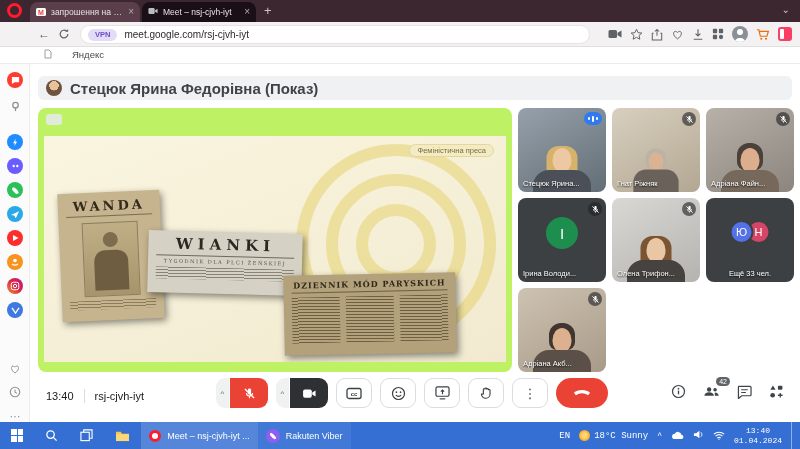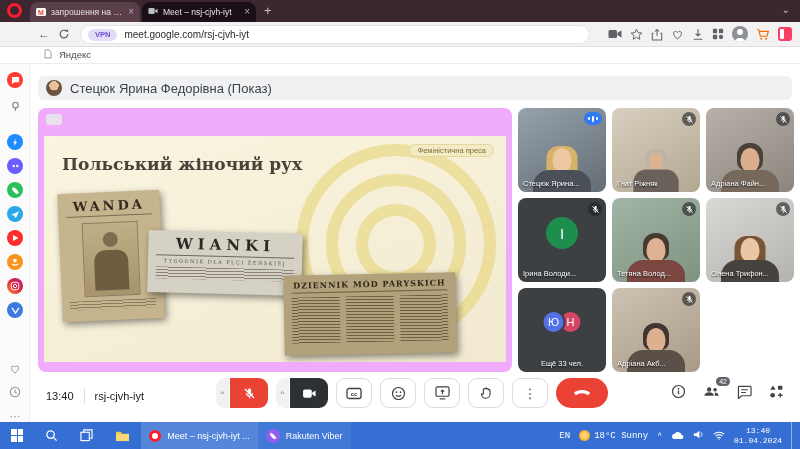--- a/index.html
+++ b/index.html
@@ -30,33 +30,33 @@
   .abaricons { position:absolute; right:8px; top:4px; display:flex; align-items:center; gap:8px; }
   .abaricons > span { display:flex; align-items:center; justify-content:center; }
   .avatar16 { width:16px; height:16px; border-radius:50%; background:#8a9097; overflow:hidden; position:relative; }
   .avatar16 b { position:absolute; left:50%; top:3px; transform:translateX(-50%); width:6px; height:6px; border-radius:50%; background:#fff; }
   .avatar16 i { position:absolute; left:50%; bottom:-3px; transform:translateX(-50%); width:11px; height:7px; border-radius:5px 5px 0 0; background:#fff; }
   .panels { width:14px; height:14px; border-radius:3px; background:#fb3e63; position:relative; }
   .panels b { position:absolute; left:2px; top:2px; width:4px; height:10px; background:#fff; border-radius:1px; }
 
   
   .bmbar { position:absolute; left:0; top:47px; width:800px; height:17px; background:#fff; border-bottom:1px solid #eeebeb; }
-  .bmitem { position:absolute; left:44px; top:2px; display:flex; gap:7px; font-size:9.5px; color:#4a4a4d; }
+  .bmitem { position:absolute; left:44px; top:2px; display:flex; gap:20px; font-size:9.5px; color:#4a4a4d; }
 
   
   .sidebar { position:absolute; left:0; top:64px; width:30px; height:358px; background:#fcfbfb; border-right:1px solid #efecec; }
   .sic { position:absolute; left:7px; width:16px; height:16px; border-radius:50%; display:flex; align-items:center; justify-content:center; }
   .ig { background:linear-gradient(45deg,#f09433,#dc2743,#bc1888); }
 
   
   .banner { position:absolute; left:38px; top:76px; width:754px; height:24px; background:#f0f1f2; border-radius:6px; display:flex; align-items:center; gap:8px; padding:0 8px; }
   .bav { width:16px; height:16px; border-radius:50%; background:radial-gradient(circle at 50% 36%, #e9c29c 0 36%, #6e5340 37% 100%); flex:0 0 auto; }
-  .bname { font-size:13px; color:#3f4347; }
-
-  .stage { position:absolute; left:38px; top:108px; width:474px; height:264px; background:#f0abfc; border-radius:8px; overflow:hidden; }
+  .bname { font-size:15px; color:#3f4347;font-weight:bold; }
+
+  .stage { position:absolute; left:38px; top:108px; width:474px; height:264px; background:#bef264; border-radius:8px; overflow:hidden; }
   .pinchip { position:absolute; left:8px; top:6px; width:16px; height:11px; border-radius:3px; background:rgba(232,234,237,.85); }
   .slide { position:absolute; left:6px; top:28px; width:462px; height:226px; background:linear-gradient(160deg,#faf5df,#f1ead0); overflow:hidden; }
   .rings { position:absolute; left:252px; top:8px; width:200px; height:200px; }
   .ring { position:absolute; border:12px solid rgba(230,210,110,.55); border-radius:50%; }
   .r1{ inset:0; } .r2{ inset:30px; } .r3{ inset:60px; }
   .r4{ inset:88px; background:rgba(230,210,110,.55); border:none; border-radius:50%; }
   .sbadge { position:absolute; right:12px; top:8px; font-size:7.5px; color:#7d6c39; background:#f3ebc4; border:1px solid #e3d69e; padding:1px 7px; border-radius:8px; z-index:3; }
   .stitle { position:absolute; left:18px; top:18px; font-family:"DejaVu Serif", serif; font-weight:bold; font-size:17px; color:#47433a; z-index:2; }
   .paper { position:absolute; box-shadow:2px 3px 7px rgba(0,0,0,.45); font-family:"DejaVu Serif", serif; color:#33291d; z-index:2; }
   .p1 { left:16px; top:56px; width:102px; height:128px; background:#c6b48e; transform:rotate(-2.5deg); padding:6px 8px; text-align:center; }
@@ -311,21 +311,20 @@
   <div class="stage">
     <div class="pinchip"></div>
     <div class="slide">
       <div class="rings">
         <i class="ring r1"></i>
           <i class="ring r2"></i>
           <i class="ring r3"></i>
           <i class="r4"></i>
       </div>
       <div class="sbadge">Феміністична преса</div>
-      <div class="stitle">Польський жіночий рух</div>
       <div class="paper p1">
         <div class="masth">WANDA</div>
         <div class="fig">
             <b></b>
             <i></i>
           </div>
         <div class="cap"></div>
       </div>
       <div class="paper p2">
         <div class="masth">WIANKI</div>
@@ -398,35 +397,20 @@
           <svg width="9" height="9" viewBox="0 0 12 12">
             <path d="M6 1.3c.9 0 1.5.6 1.5 1.5v2.7a1.5 1.5 0 0 1-3 0V2.8c0-.9.6-1.5 1.5-1.5z" fill="#fff"></path>
             <path d="M3.2 5.6a2.8 2.8 0 0 0 5.6 0M6 8.4v1.9" stroke="#fff" fill="none"></path>
             <path d="M1.8 1.8l8.4 8.4" stroke="#fff" stroke-width="1.2"></path>
           </svg>
         </div>
       <div class="nm">Ірина Володи...</div>
     </div>
 
 
-    <div class="tile t6">
-      <div class="person">
-          <i class="hair"></i>
-          <i class="head"></i>
-          <i class="torso"></i>
-        </div>
-      <div class="mc">
-          <svg width="9" height="9" viewBox="0 0 12 12">
-            <path d="M6 1.3c.9 0 1.5.6 1.5 1.5v2.7a1.5 1.5 0 0 1-3 0V2.8c0-.9.6-1.5 1.5-1.5z" fill="#fff"></path>
-            <path d="M3.2 5.6a2.8 2.8 0 0 0 5.6 0M6 8.4v1.9" stroke="#fff" fill="none"></path>
-            <path d="M1.8 1.8l8.4 8.4" stroke="#fff" stroke-width="1.2"></path>
-          </svg>
-        </div>
-      <div class="nm">Тетяна Волод...</div>
-    </div>
 
     <div class="tile t7 long">
       <div class="person">
           <i class="hair"></i>
           <i class="head"></i>
           <i class="torso"></i>
         </div>
       <div class="mc">
           <svg width="9" height="9" viewBox="0 0 12 12">
             <path d="M6 1.3c.9 0 1.5.6 1.5 1.5v2.7a1.5 1.5 0 0 1-3 0V2.8c0-.9.6-1.5 1.5-1.5z" fill="#fff"></path>

